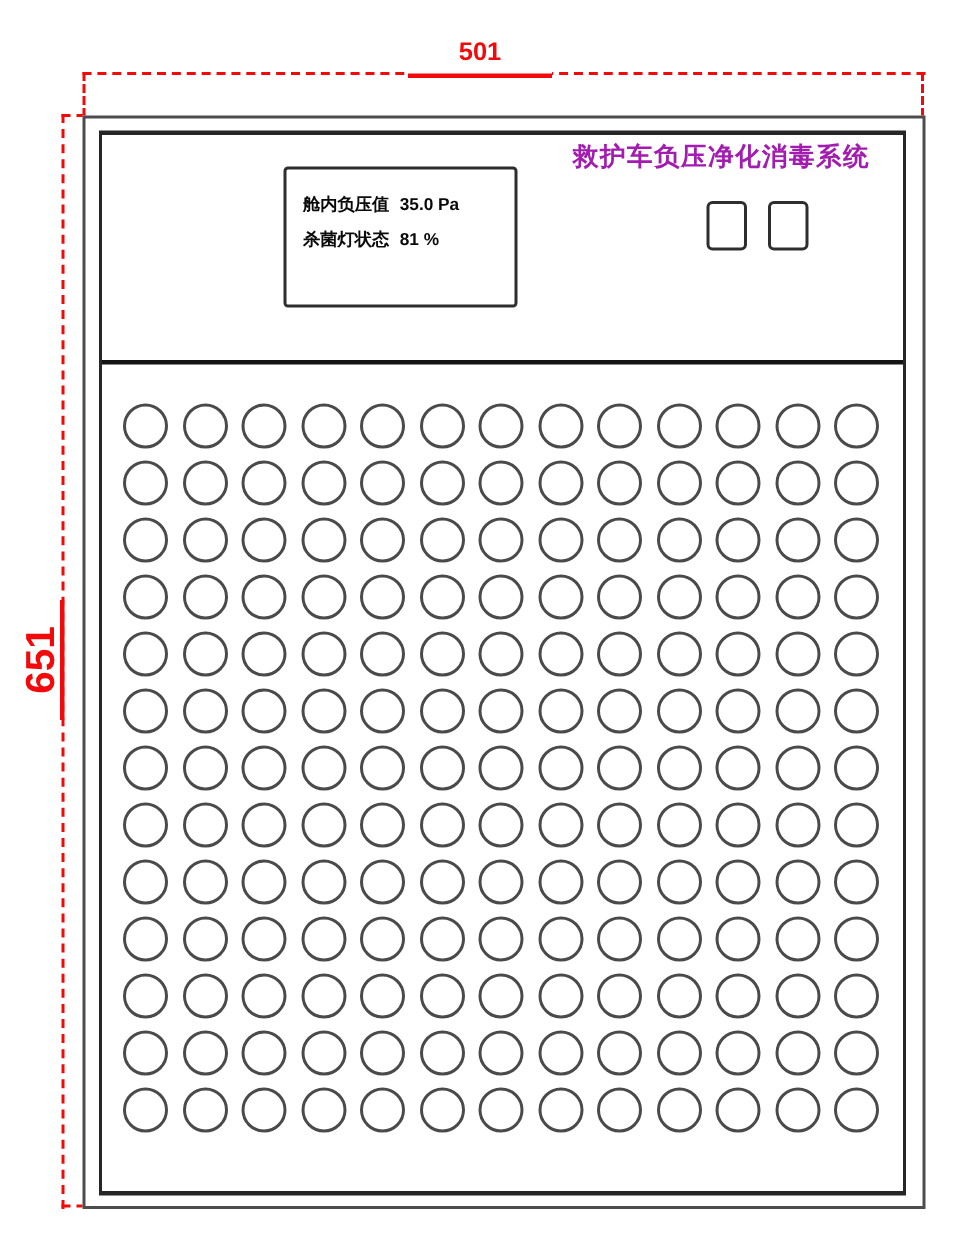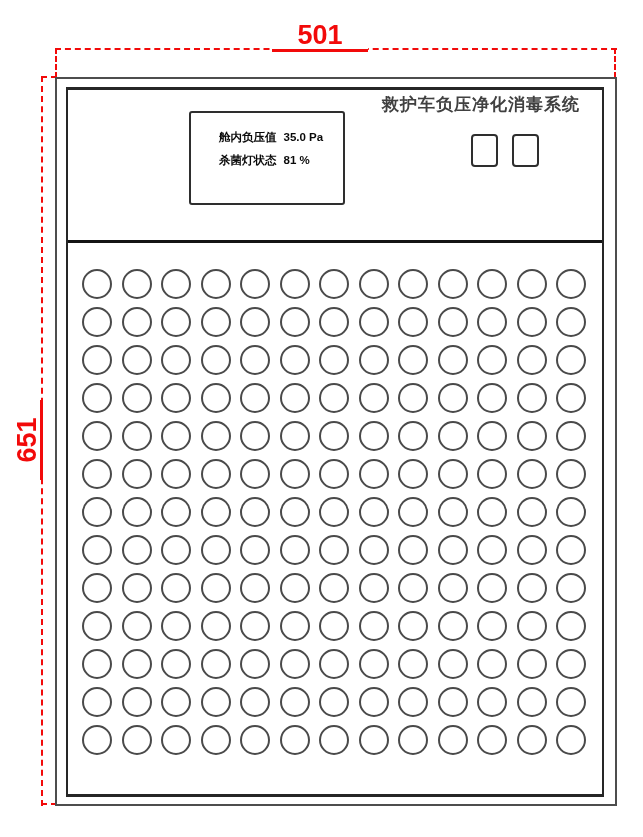--- a/index.html
+++ b/index.html
@@ -8,36 +8,36 @@
   .canvas{position:relative;width:643px;height:837px;background:#fff;overflow:hidden;}
 
   
   .dim{position:absolute;color:var(--dim-color,#f20a0a);}
   .h-dim-line{left:55px;top:48px;width:562px;height:0;border-top:2px dashed var(--dim-color,#f20a0a);}
   .v-drop-left{left:55px;top:48px;width:0;height:30px;border-left:2px dashed var(--dim-color,#f20a0a);}
   .v-drop-right{left:614px;top:48px;width:0;height:30px;border-left:2px dashed var(--dim-color,#f20a0a);}
   .v-dim-line{left:41px;top:76px;width:0;height:730px;border-left:2px dashed var(--dim-color,#f20a0a);}
   .conn-top{left:41px;top:76px;width:16px;height:0;border-top:2px dashed var(--dim-color,#f20a0a);}
   .conn-bottom{left:41px;top:803px;width:16px;height:0;border-top:2px dashed var(--dim-color,#f20a0a);}
-  .width-label{left:272px;top:21px;width:96px;text-align:center;font-size:27px;line-height:28px;
+  .width-label{left:272px;top:21px;width:96px;text-align:center;font-size:17px;line-height:28px;
     font-weight:bold;background:#fff;border-bottom:3px solid var(--dim-color,#f20a0a);}
   .height-label{left:-12px;top:425px;width:80px;height:30px;text-align:center;font-size:27px;line-height:28px;
     font-weight:bold;transform:rotate(-90deg);border-bottom:3px solid var(--dim-color,#f20a0a);background:#fff;}
 
   
   .outer-panel{position:absolute;left:55px;top:77px;width:562px;height:729px;border:2px solid #4d4d4d;background:#fff;}
   .inner-panel{position:absolute;left:66px;top:87px;width:538px;height:710px;
     border:2px solid #262626;border-top-width:3px;border-bottom-width:3px;background:#fff;}
   .divider{position:absolute;left:68px;top:240px;width:534px;height:3px;background:#141414;}
 
   
   .panel-title{position:absolute;left:355px;top:93px;width:252px;text-align:center;
-    font-size:17px;font-weight:bold;color:#404040;letter-spacing:1px;white-space:nowrap;}
+    font-size:17px;font-weight:bold;color:#a21caf;letter-spacing:1px;white-space:nowrap;}
   .status-display{position:absolute;left:189px;top:111px;width:156px;height:94px;
-    border:2px solid #2e2e2e;border-radius:3px;background:#fff;padding:13px 0 0 28px;}
+    border:2px solid #2e2e2e;border-radius:3px;background:#fff;padding:13px 0 0 11px;}
   .display-line{height:23px;line-height:23px;font-size:11.5px;font-weight:bold;color:#0a0a0a;white-space:nowrap;}
   .display-line .lbl{margin-right:7px;}
   .button-row{position:absolute;left:471px;top:134px;display:flex;gap:14px;}
   .panel-button{width:27px;height:33px;border:2px solid #2e2e2e;border-radius:4px;background:#fff;}
 
   
   .vent-grid{position:absolute;left:68px;top:243px;width:534px;height:552px;
     padding:26px 16px 0 14px;display:flex;flex-direction:column;gap:8px;}
   .vent-row{display:flex;justify-content:space-between;}
   .vent-hole{display:block;width:30px;height:30px;border:2px solid #4a4a4a;border-radius:50%;background:#fff;}

